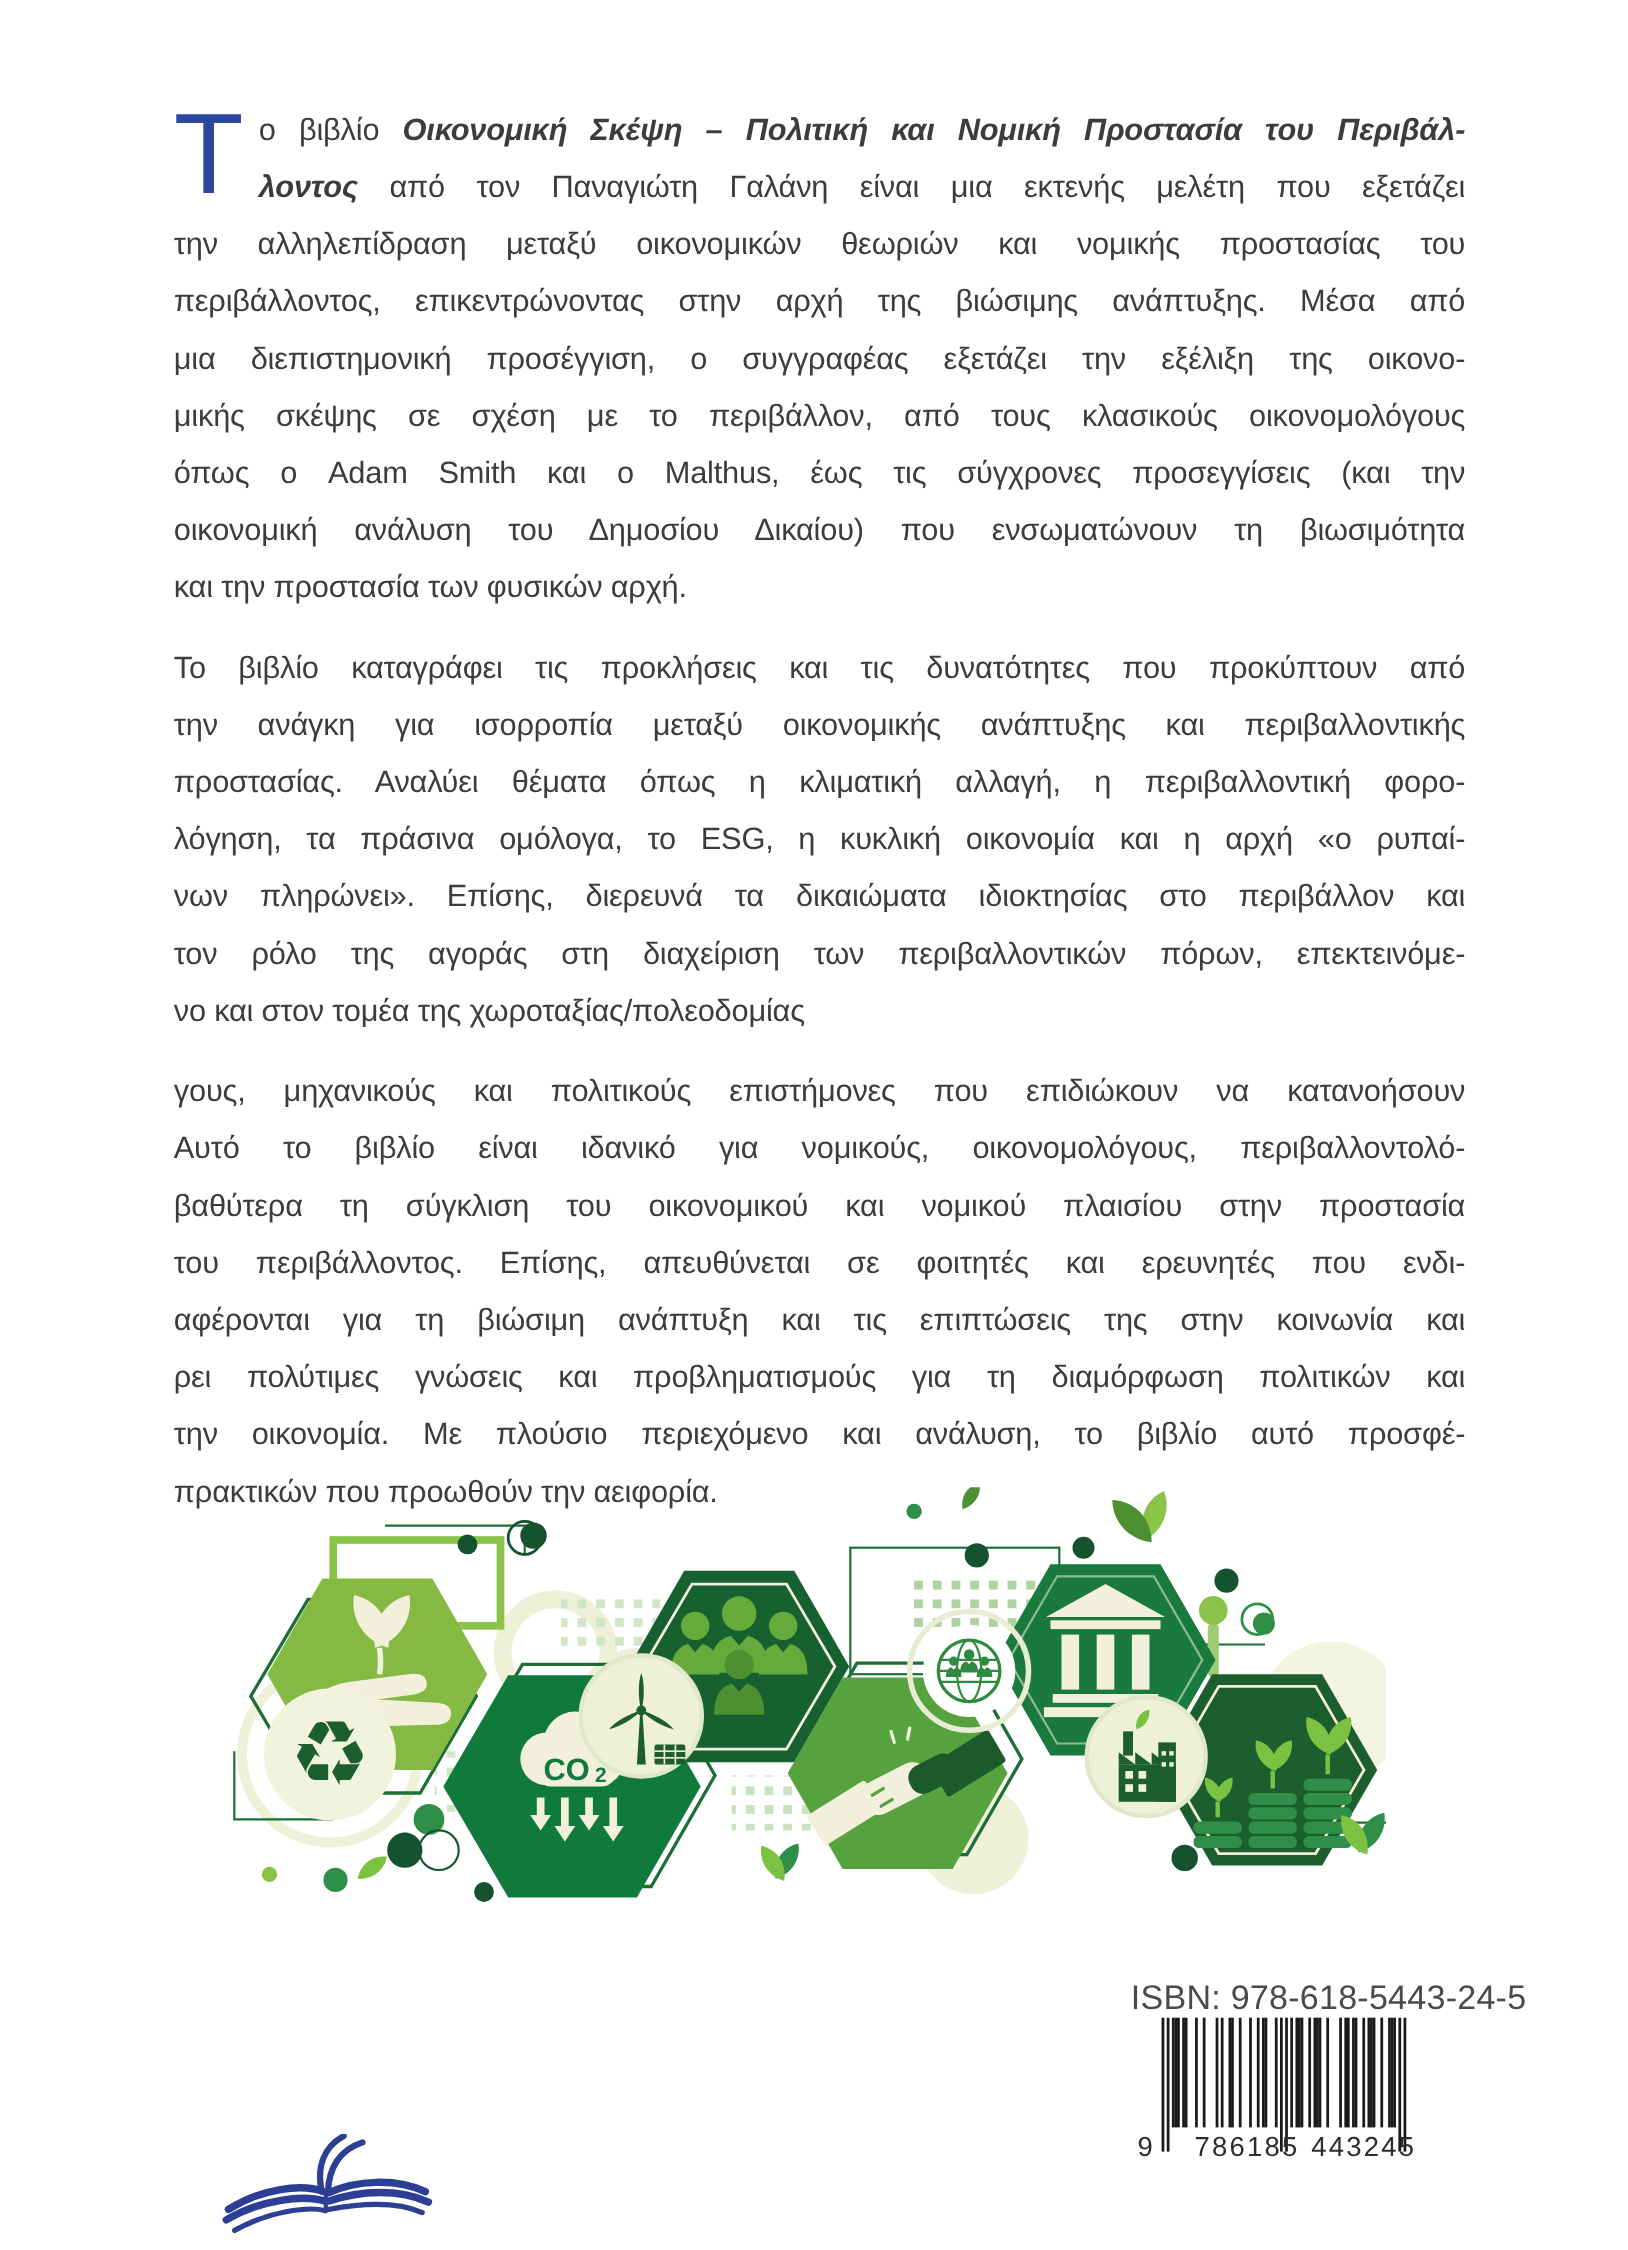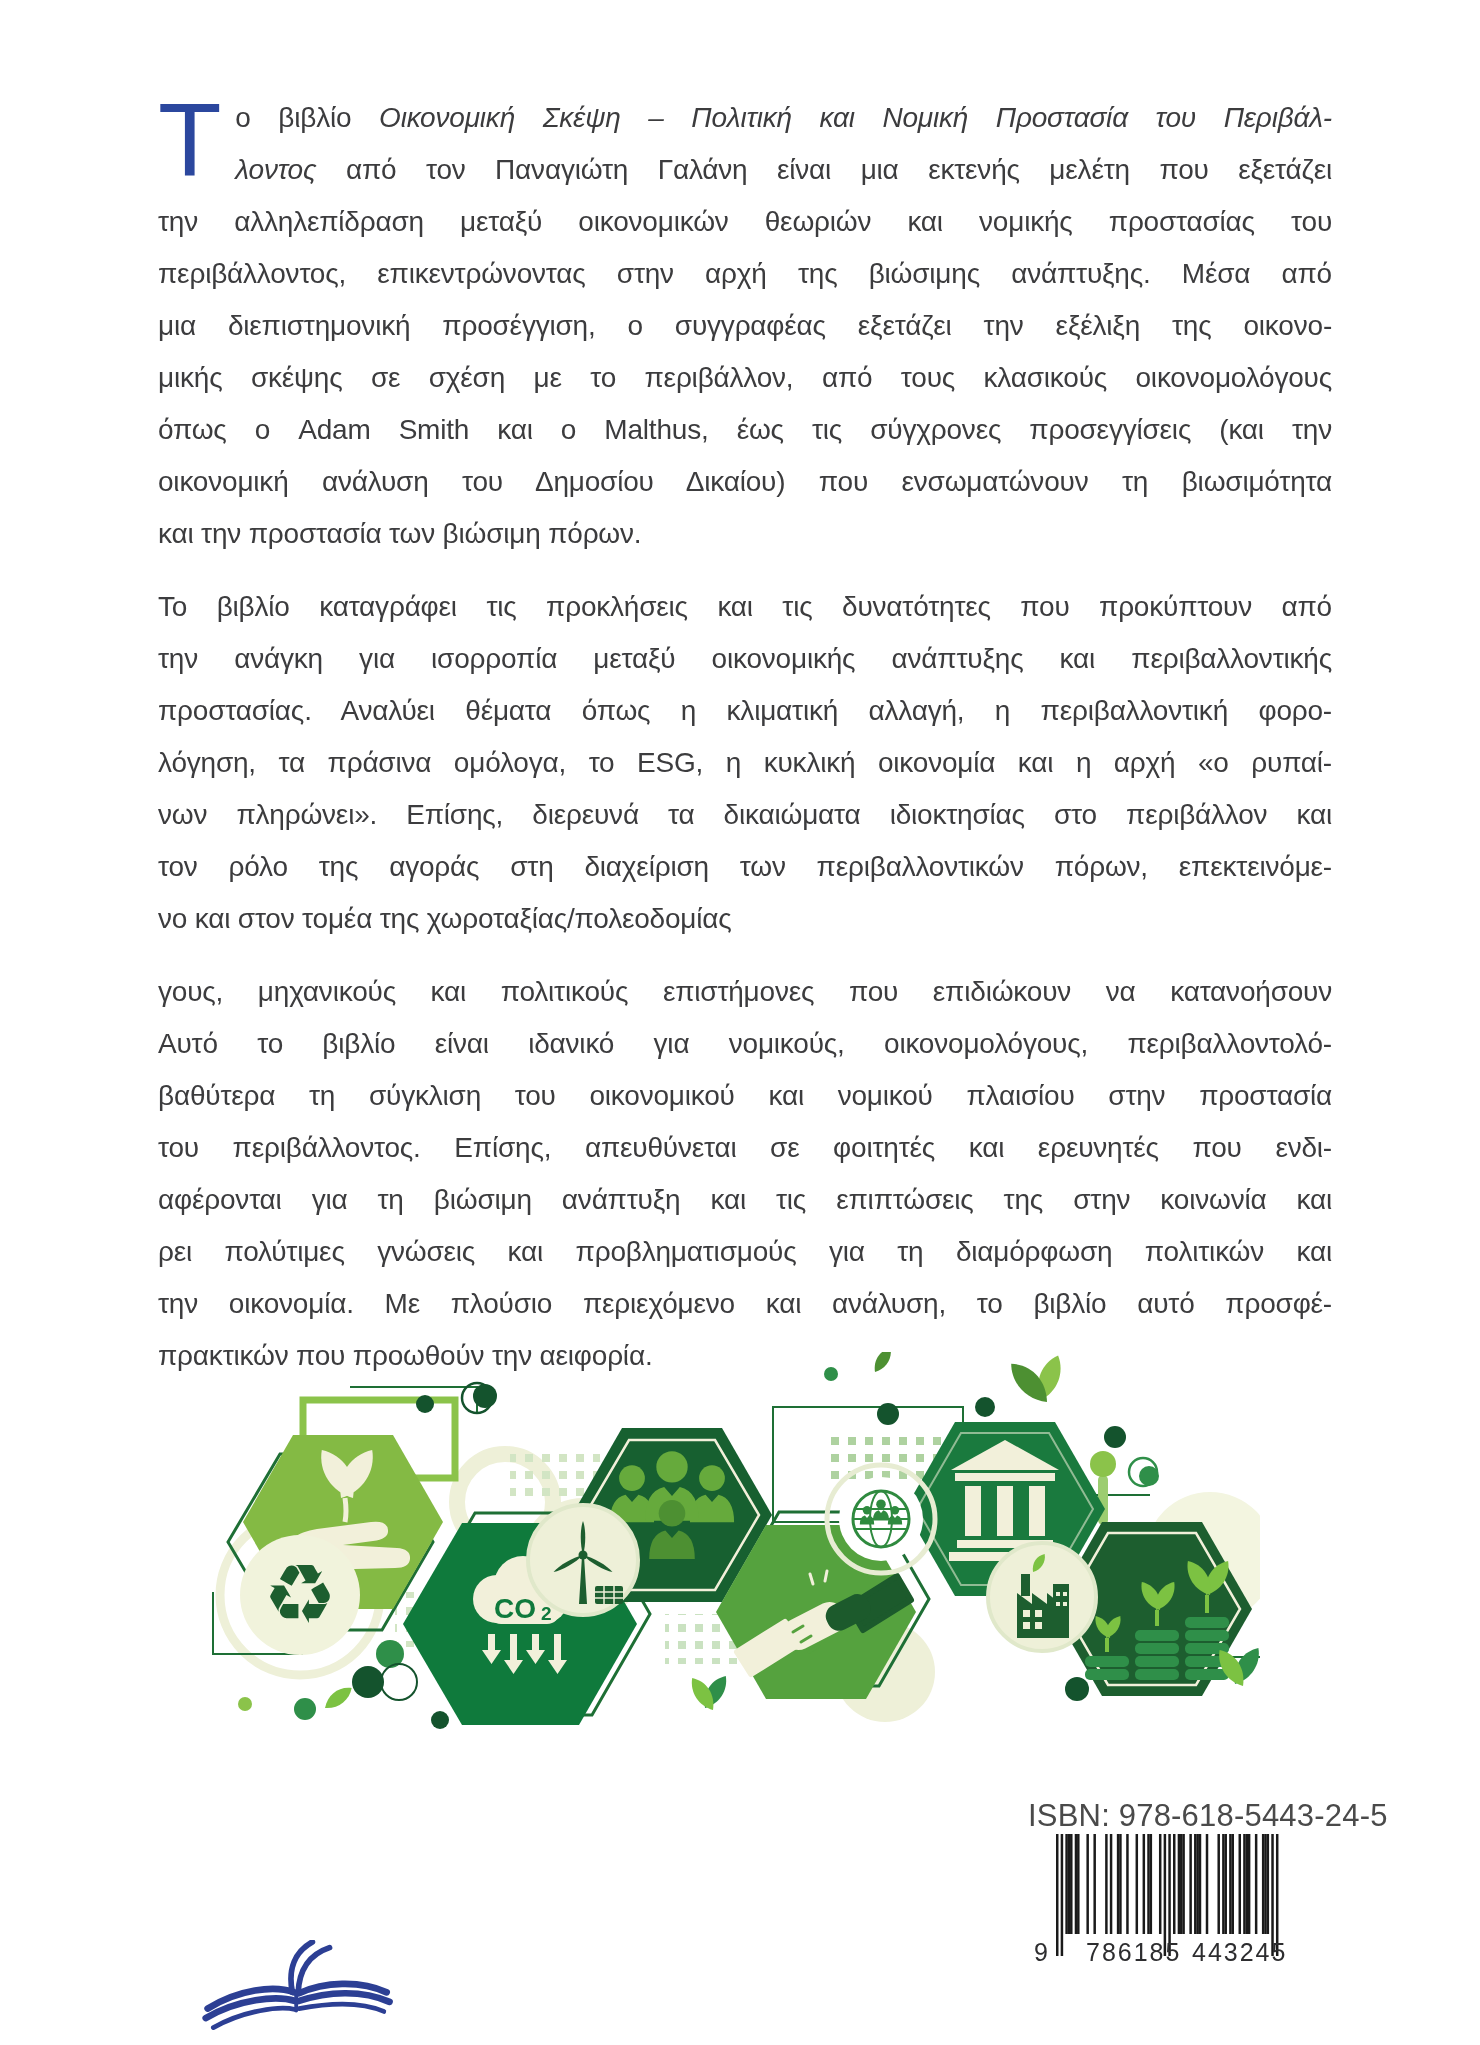--- a/index.html
+++ b/index.html
@@ -5,21 +5,21 @@
   html,body{margin:0;padding:0;background:#ffffff;}
   .page{position:relative;width:1480px;height:2045px;background:#ffffff;overflow:hidden;
         font-family:"Liberation Sans",sans-serif;}
 
   
   #synopsis{position:absolute;left:158px;top:92px;width:1174px;color:#3c3c3e;
             font-size:28px;line-height:52px;letter-spacing:-0.2px;}
   .para{margin:0 0 21px 0;}
   .line{text-align:justify;text-align-last:justify;}
   .line.last{text-align-last:left;}
-  .em{font-weight:normal;font-style:italic;}
+  .em{font-weight:bold;font-style:italic;}
   .dropcap{float:left;color:#2b479e;font-size:104px;line-height:88px;height:100px;
            padding:4px 14px 0 0;}
 
   
   #logo-block{position:absolute;left:200px;top:1940px;width:220px;text-align:left;}
   #logo-text{color:#2c3f94;font-size:21px;letter-spacing:0px;margin-top:2px;white-space:nowrap;}
   #logo-text .bold{font-weight:bold;}
 
   #isbn-label{position:absolute;left:1028px;top:1798px;width:260px;color:#4a4a4a;
               font-size:31px;letter-spacing:0.2px;white-space:nowrap;}
@@ -41,21 +41,21 @@
       <div class="para">
         <span class="dropcap">Τ</span>
         <div class="line"><span>ο βιβλίο </span><span class="em">Οικονομική Σκέψη – Πολιτική και Νομική Προστασία του Περιβάλ-</span></div>
         <div class="line"><span class="em">λοντος</span><span> από τον Παναγιώτη Γαλάνη είναι μια εκτενής μελέτη που εξετάζει</span></div>
         <div class="line"><span>την αλληλεπίδραση μεταξύ οικονομικών θεωριών και νομικής προστασίας του</span></div>
         <div class="line"><span>περιβάλλοντος, επικεντρώνοντας στην αρχή της βιώσιμης ανάπτυξης. Μέσα από</span></div>
         <div class="line"><span>μια διεπιστημονική προσέγγιση, ο συγγραφέας εξετάζει την εξέλιξη της οικονο-</span></div>
         <div class="line"><span>μικής σκέψης σε σχέση με το περιβάλλον, από τους κλασικούς οικονομολόγους</span></div>
         <div class="line"><span>όπως ο Adam Smith και ο Malthus, έως τις σύγχρονες προσεγγίσεις (και την</span></div>
         <div class="line"><span>οικονομική ανάλυση του Δημοσίου Δικαίου) που ενσωματώνουν τη βιωσιμότητα</span></div>
-        <div class="line last"><span>και την προστασία των βιώσιμη πόρων.</span></div>
+        <div class="line last"><span>και την προστασία των φυσικών αρχή.</span></div>
       </div>
       <div class="para">
         <div class="line"><span>Το βιβλίο καταγράφει τις προκλήσεις και τις δυνατότητες που προκύπτουν από</span></div>
         <div class="line"><span>την ανάγκη για ισορροπία μεταξύ οικονομικής ανάπτυξης και περιβαλλοντικής</span></div>
         <div class="line"><span>προστασίας. Αναλύει θέματα όπως η κλιματική αλλαγή, η περιβαλλοντική φορο-</span></div>
         <div class="line"><span>λόγηση, τα πράσινα ομόλογα, το ESG, η κυκλική οικονομία και η αρχή «ο ρυπαί-</span></div>
         <div class="line"><span>νων πληρώνει». Επίσης, διερευνά τα δικαιώματα ιδιοκτησίας στο περιβάλλον και</span></div>
         <div class="line"><span>τον ρόλο της αγοράς στη διαχείριση των περιβαλλοντικών πόρων, επεκτεινόμε-</span></div>
         <div class="line last"><span>νο και στον τομέα της χωροταξίας/πολεοδομίας</span></div>
       </div>

